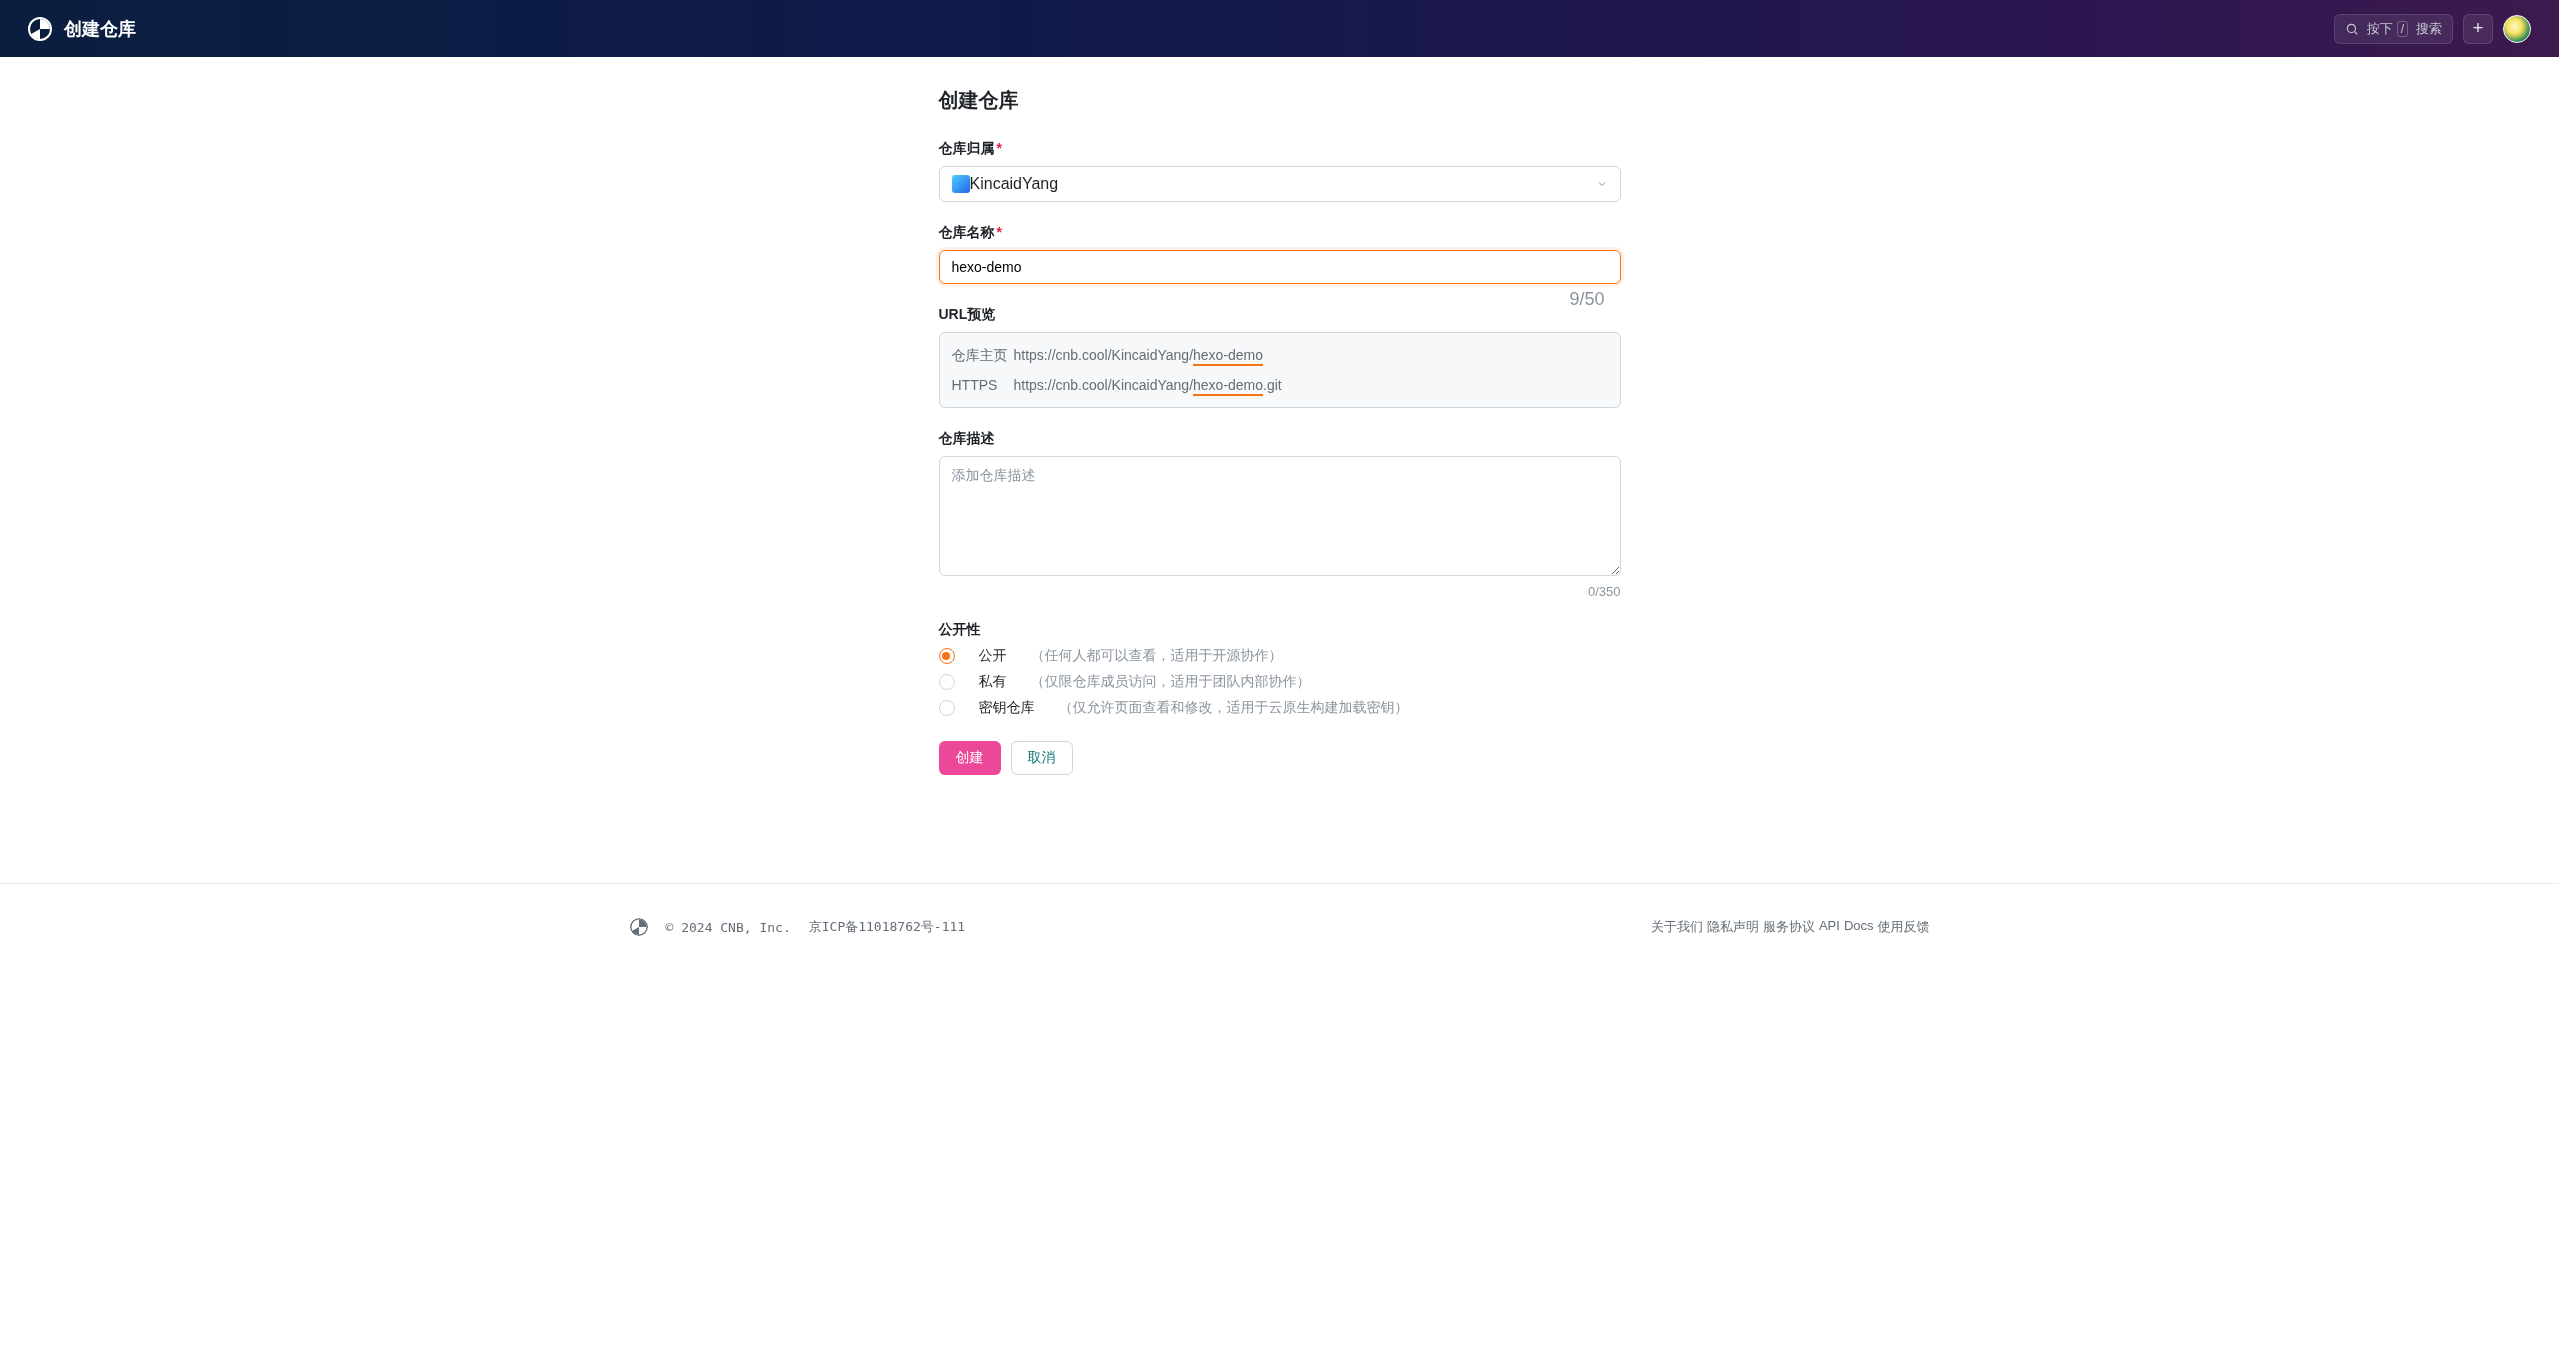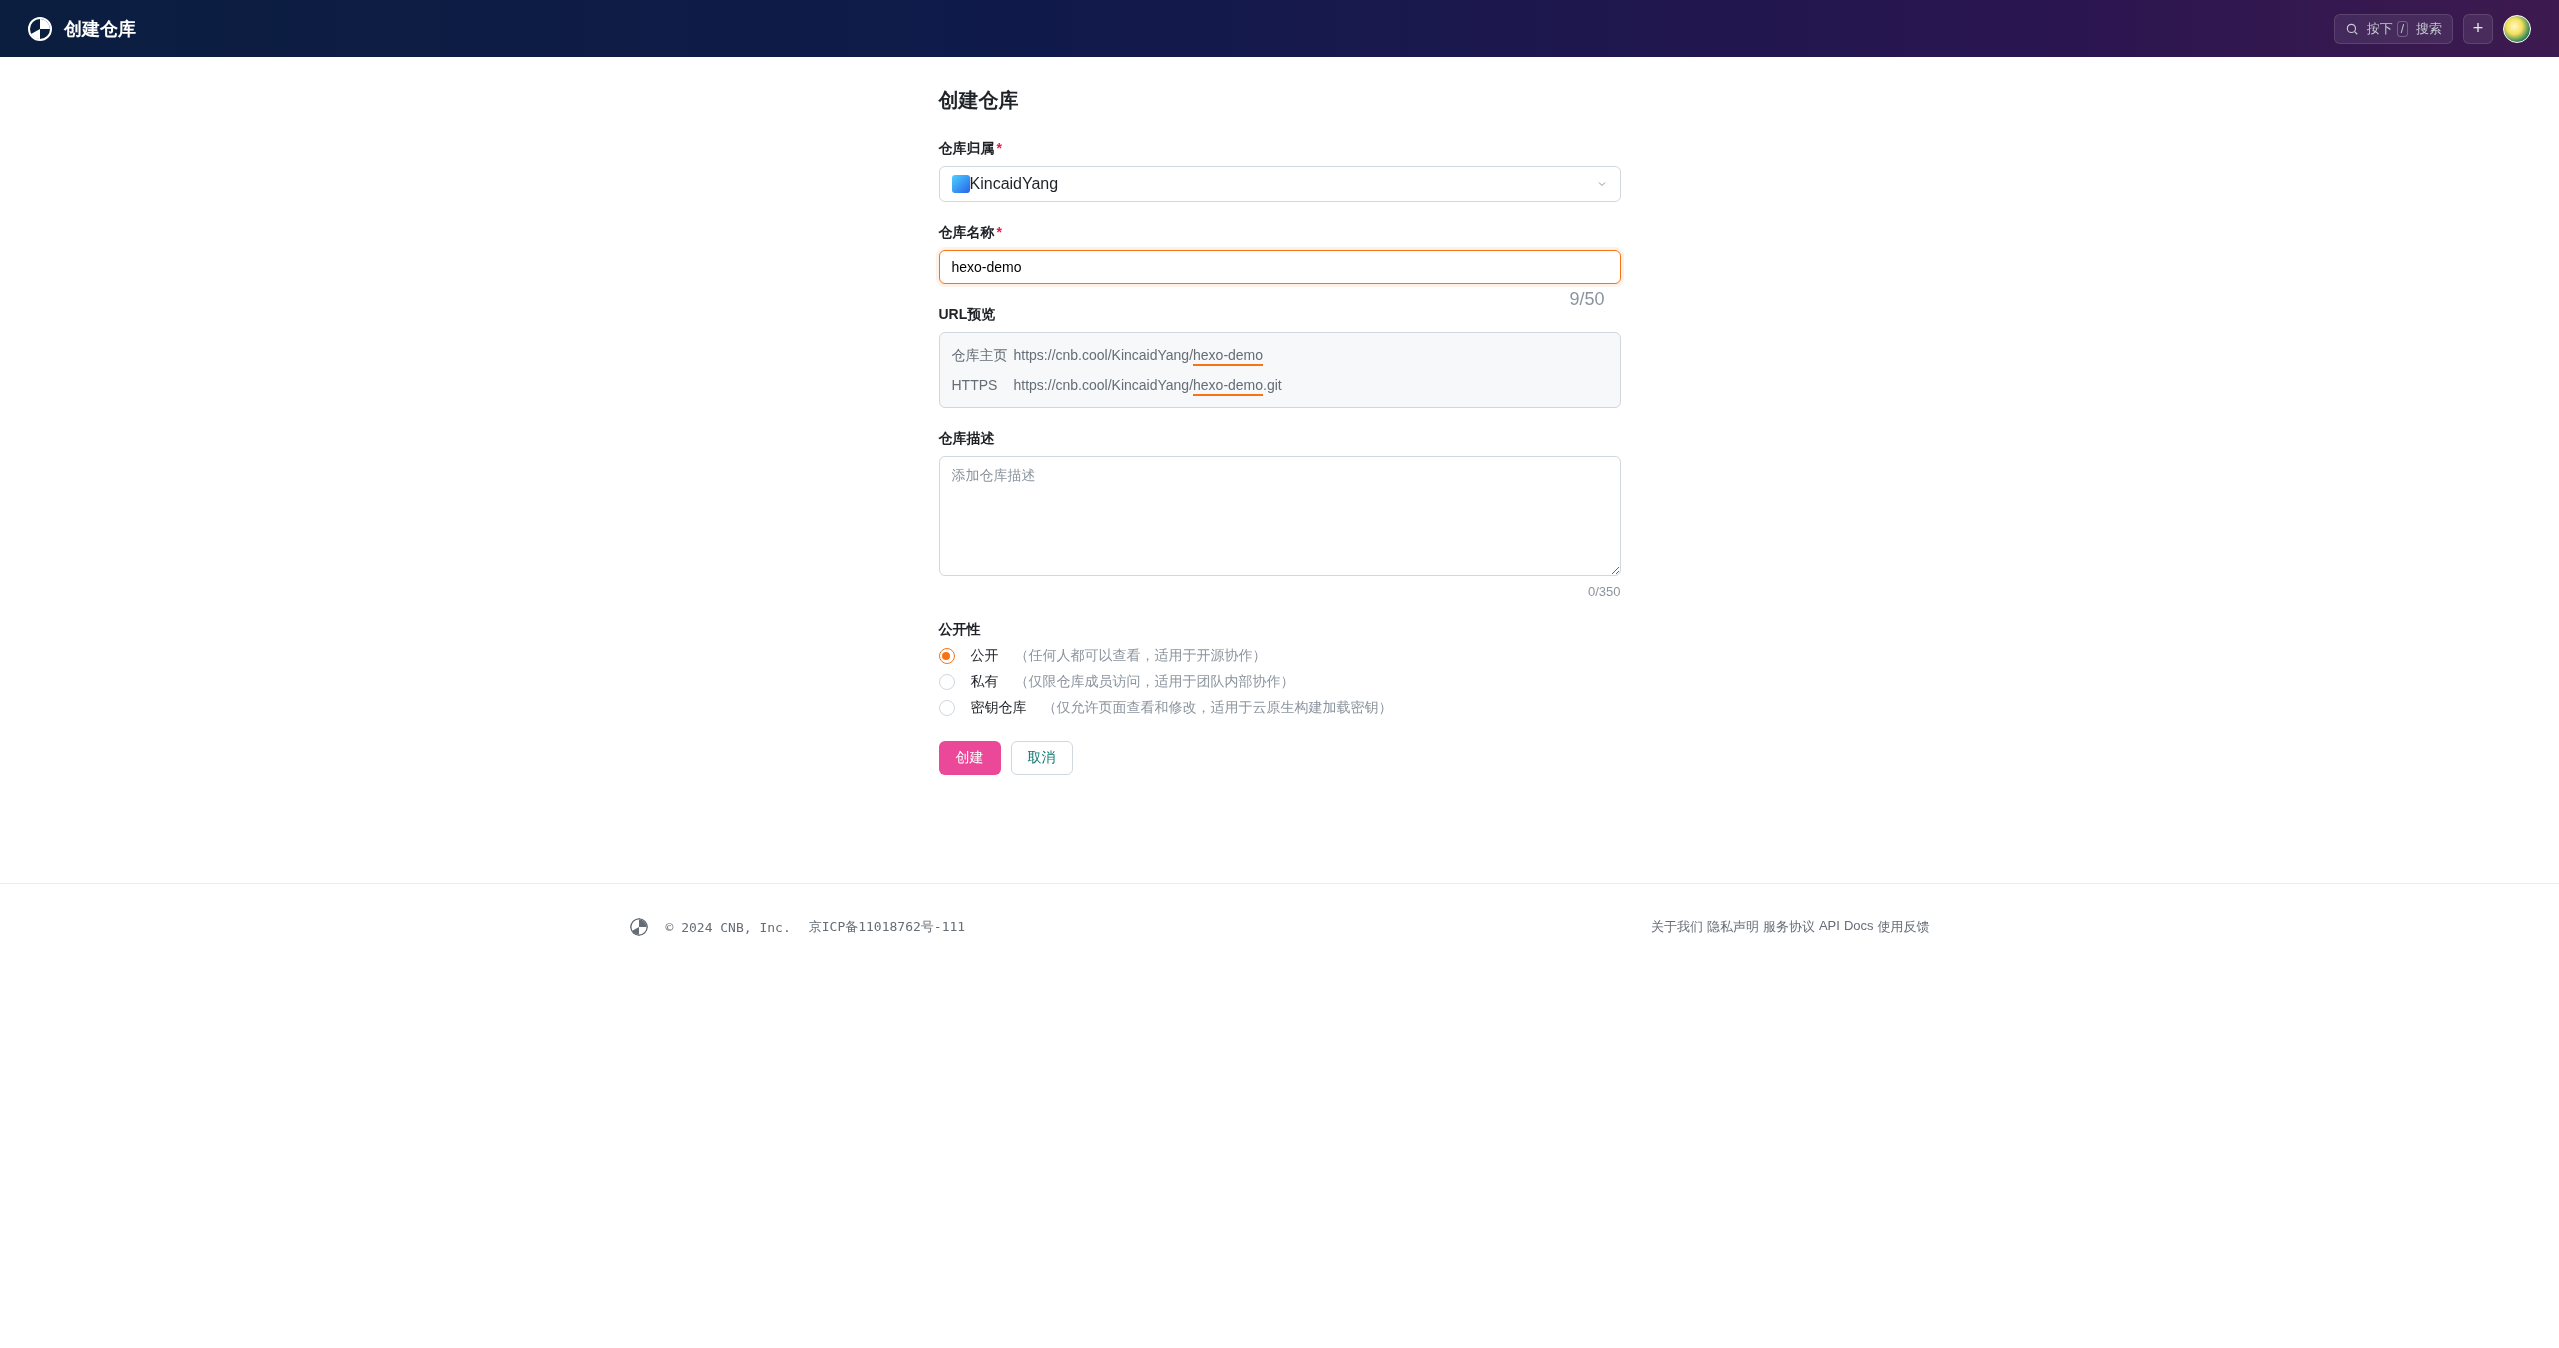--- a/index.html
+++ b/index.html
@@ -39,21 +39,21 @@
 .url-label { color: #656d76; font-size: 14px; min-width: 60px; }
 .url-value { color: #656d76; font-size: 14px; }
 .url-value .hl { color: #656d76; border-bottom: 2px solid #f97316; padding-bottom: 1px; }
 
 .textarea-wrap { position: relative; }
 .textarea { width: 100%; min-height: 120px; border: 1px solid #d0d7de; border-radius: 6px; padding: 10px 12px; font-size: 14px; resize: vertical; outline: none; font-family: inherit; }
 .textarea::placeholder { color: #8b949e; }
 .textarea-counter { text-align: right; margin-top: 4px; color: #8b949e; font-size: 13px; }
 
 .radio-group { display: flex; flex-direction: column; gap: 8px; }
-.radio-row { display: flex; align-items: center; gap: 16px; cursor: pointer; }
+.radio-row { display: flex; align-items: center; gap: 24px; cursor: pointer; }
 .radio-dot { width: 16px; height: 16px; border-radius: 50%; border: 1.5px solid #d0d7de; display: inline-block; position: relative; flex-shrink: 0; }
 .radio-dot.checked { border-color: #f97316; }
 .radio-dot.checked::after { content: ""; position: absolute; width: 8px; height: 8px; background: #f97316; border-radius: 50%; top: 2.5px; left: 2.5px; }
 .radio-label { font-size: 14px; }
 .radio-desc { color: #8b949e; font-size: 14px; }
 
 .actions { display: flex; gap: 10px; margin-top: 24px; }
 .btn { border-radius: 6px; padding: 7px 16px; font-size: 14px; cursor: pointer; border: 1px solid transparent; }
 .btn-primary { background: #ec4899; color: #fff; }
 .btn-default { background: #fff; border-color: #d0d7de; color: #0f766e; }

